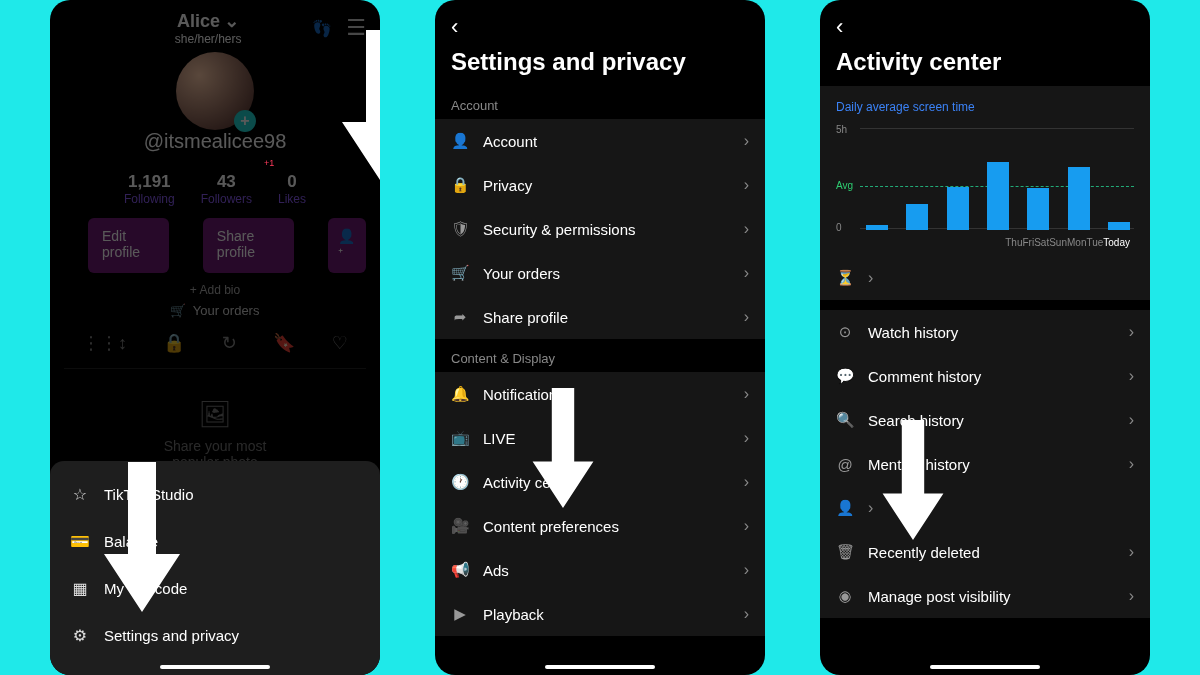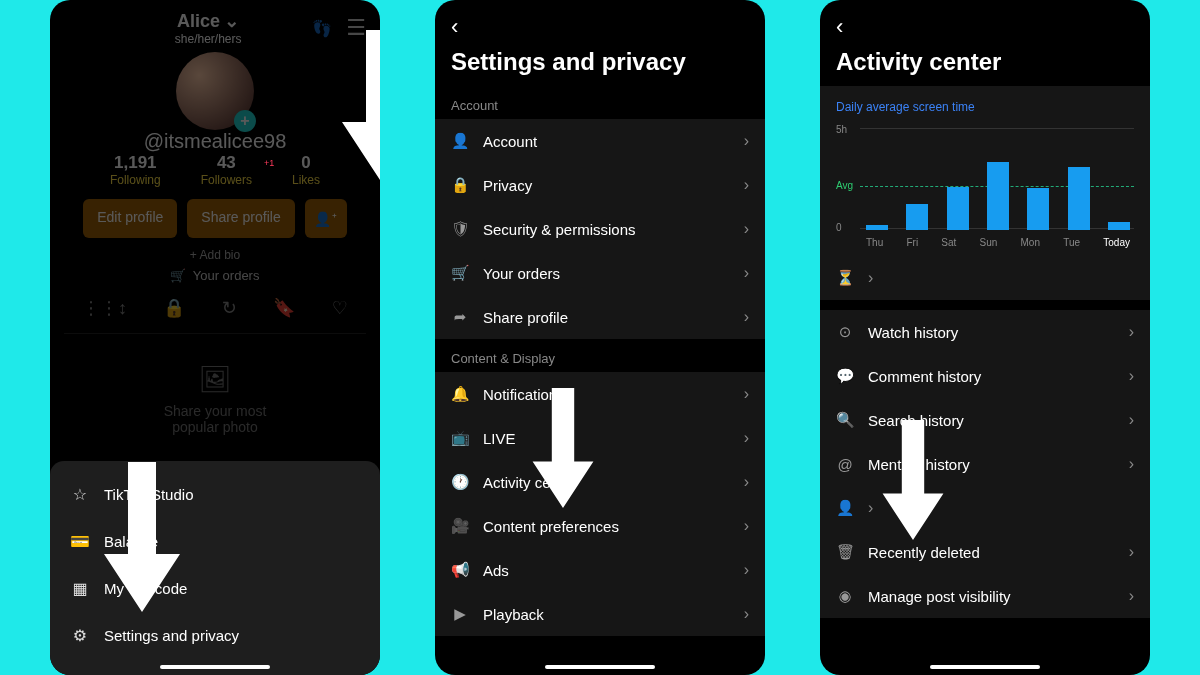--- a/index.html
+++ b/index.html
@@ -13,26 +13,26 @@
   .dim { filter: brightness(0.35); }
   .screen1-top { padding: 10px 14px 0; display:flex; flex-direction:column; align-items:center; }
   .row-top { width:100%; display:flex; justify-content:center; align-items:center; }
   .title-row { display:flex; flex-direction:column; align-items:center; flex:1; }
   .title-name { font-size:18px; font-weight:600; display:flex; align-items:center; gap:4px; }
   .pronouns { font-size:12px; color:#ffffff; }
   .icons-right { display:flex; gap:14px; align-items:center; }
   .avatar { width:78px; height:78px; border-radius:50%; background:radial-gradient(circle at 30% 30%, #ffccaa, #442222); margin-top:6px; position:relative;}
   .avatar-plus { position:absolute; right:-2px; bottom:-2px; width:22px; height:22px; border-radius:50%; background:#20d5d2; display:flex; align-items:center; justify-content:center; font-size:16px; font-weight:bold;}
   .handle { font-size:20px; color:#ffffff; }
-  .stats { display:flex; gap:40px; margin-top:0; }
+  .stats { display:flex; gap:26px; margin-top:19px; }
   .stat { text-align:center; }
   .stat .n { font-weight:700; font-size:17px; }
-  .stat .l { font-size:12px; color:#fde047; }
+  .stat .l { font-size:12px; color:#8b5cf6; }
   .btnrow { display:flex; gap:10px; margin-top:12px; }
-  .pbtn { background:#a16207; border-radius:6px; padding:10px 14px; font-size:14px; }
+  .pbtn { background:#701a75; border-radius:6px; padding:10px 14px; font-size:14px;margin-left:24px; }
   .pbtn.small { padding:10px 10px; }
   .addbio { margin-top:10px; font-size:12px; color:#aaa; }
   .orders { margin-top:6px; font-size:13px; color:#ccc; display:flex; align-items:center; gap:6px;}
   .tabstrip { display:flex; justify-content:space-around; width:100%; padding:14px 0; border-bottom:1px solid #222;}
   .tabico { color:#888; font-size:18px; }
   .empty-area { text-align:center; color:#777; margin-top:30px; font-size:14px;}
   .empty-area .big { font-size:26px; display:block; margin-bottom:8px;}
 
   
   .sheet { position:absolute; left:0; right:0; bottom:0; background:#1e1e1e; border-radius:14px 14px 0 0;
@@ -57,21 +57,21 @@
   .card { background:#161616; margin:0; padding:14px 16px 8px; }
   .sub { font-size:12px; color:#3b82f6; }
   .bigval { font-size:26px; font-weight:700; margin-top:2px;}
   .chart { position:relative; height:120px; margin-top:14px;}
   .ylab { position:absolute; left:0; font-size:10px; color:#888; }
   .gridline { position:absolute; left:24px; right:0; border-top:1px solid #333; }
   .avgline { position:absolute; left:24px; right:0; border-top:1px dashed #2a7; }
   .avglab { position:absolute; left:0; font-size:10px; color:#2ecc71; }
   .bars { position:absolute; left:30px; right:4px; bottom:18px; top:0; display:flex; align-items:flex-end; justify-content:space-between;}
   .bar { width:22px; background:#179cf0; }
-  .xlabs { position:absolute; left:30px; right:4px; bottom:0; display:flex; justify-content:space-between; font-size:10px; color:#888;}
+  .xlabs { position:absolute; left:30px; right:4px; bottom:0; display:flex; justify-content:flex-end; font-size:10px; color:#888;}
   .xlabs .today { color:#fff; }
 
   
   .arrow { position:absolute; color:#fff; }
   .arrow svg { display:block; }
   .arrow-up svg { transform: rotate(180deg); }
 
   .s43 { position:absolute; top:158px; left:214px; font-size:9px; color:#ff3b5c;}
 </style>
 </head>

